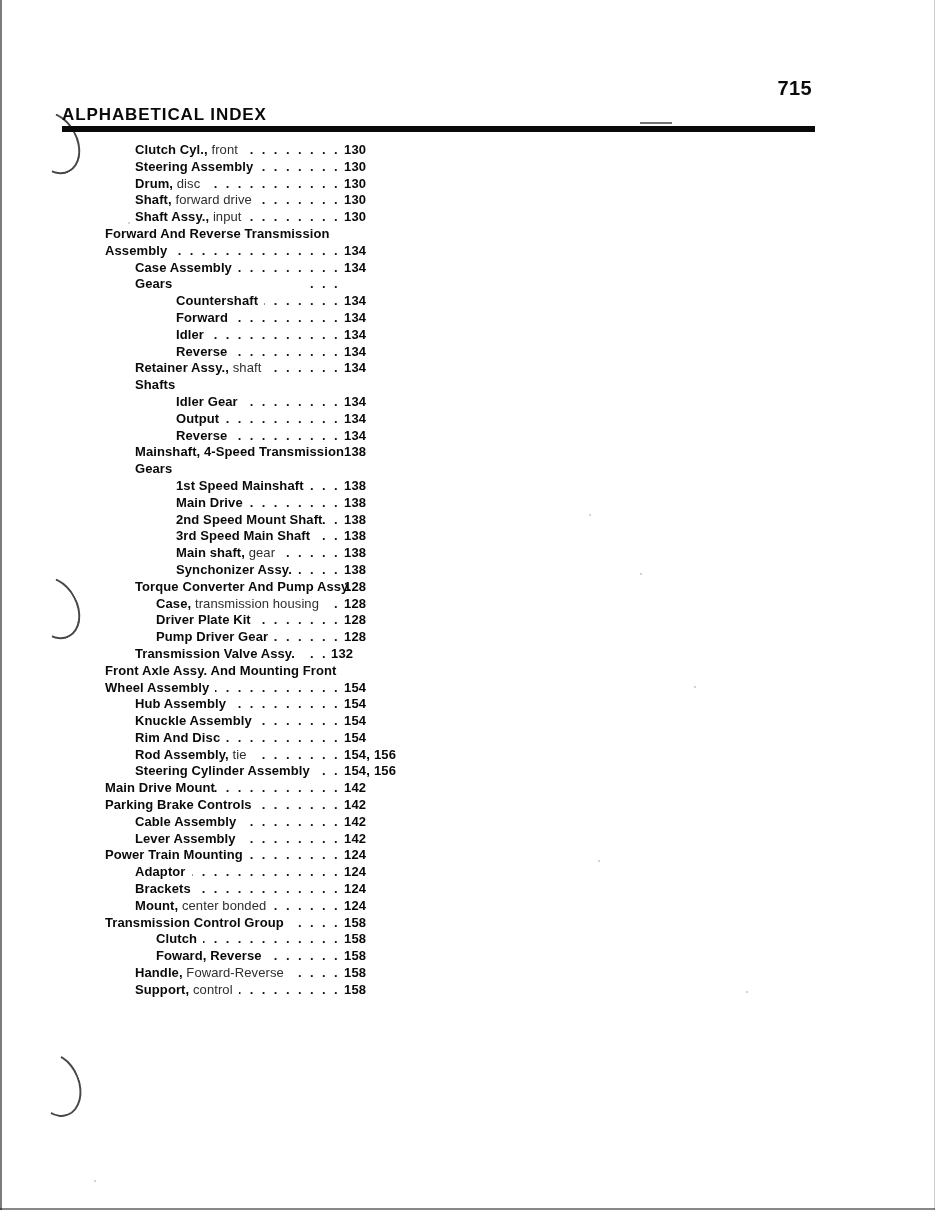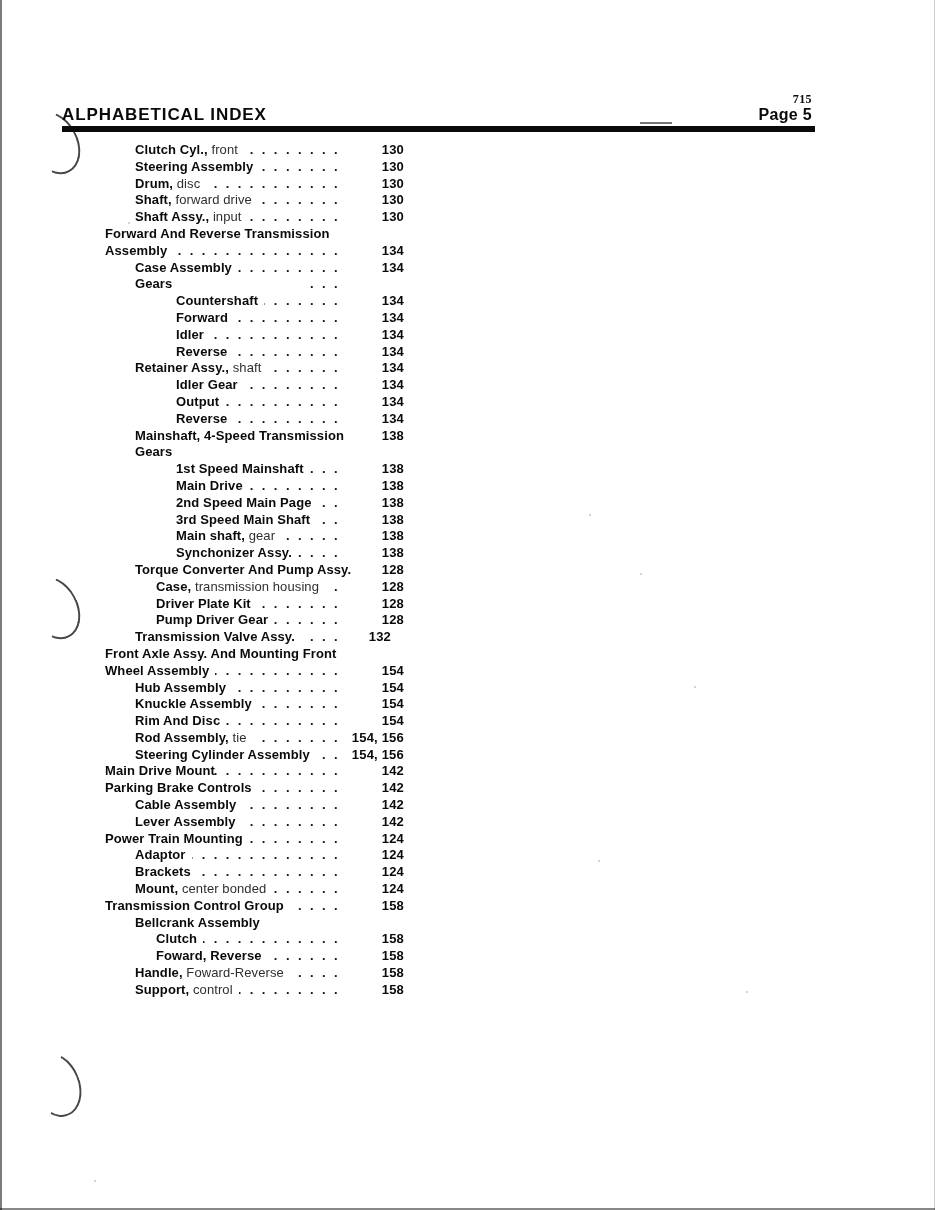--- a/index.html
+++ b/index.html
@@ -51,27 +51,26 @@
     border-top-color: transparent;
     opacity: 0.8;
   }
   .punch.p1 { left: 30px; top: 110px; transform: rotate(-28deg); }
   .punch.p2 { left: 30px; top: 575px; transform: rotate(-28deg); }
   .punch.p3 { left: 32px; top: 1052px; transform: rotate(-22deg); }
 
   
   .header-num {
     position: absolute;
-    left: 0; top: 92px;
+    left: 0; top: 77px;
     width: 812px;
     text-align: right;
-    font-size: 12px;
+    font-size: 20px;
     font-weight: bold;
     letter-spacing: 0.4px;
-    font-family: Liberation Serif, serif;
   }
   .header-pageno {
     position: absolute;
     left: 0; top: 106px;
     width: 812px;
     text-align: right;
     font-size: 16px;
     font-weight: bold;
     letter-spacing: 0.3px;
   }
@@ -126,21 +125,20 @@
     font-weight: bold;
     letter-spacing: 2.4px;
     color: #111;
     text-align: right;
     direction: rtl;
   }
   .pg {
     position: absolute;
     top: 0;
     width: 60px;
-    text-align: right;
     font-weight: bold;
     letter-spacing: 0.2px;
   }
   
   .lv0 .label { left: 105px; text-align: center; }
   .lv1 .label { left: 135px; }
   .lv2 .label { left: 156px; }
   .lv3 .label { left: 176px; }
 
   
@@ -160,21 +158,20 @@
 
   <div class="scan-edge-left"></div>
   <div class="scan-edge-right"></div>
   <div class="scan-edge-bottom"></div>
 
   <div class="punch p1"></div>
   <div class="punch p2"></div>
   <div class="punch p3"></div>
 
   <div class="header-num">715</div>
-  <div class="header-pageno">Page 5</div>
   <div class="header-title">ALPHABETICAL INDEX</div>
   <div class="header-tick"></div>
   <div class="header-rule"></div>
 
   <div class="index" id="index-list">
       <div class="row lv1">
         <span class="label">Clutch Cyl.,<span class="light"> front</span></span>
         <span class="dots" style="left: 244px; width: 96px;">. . . . . . . . . . . . . . . . . . . . . . . . . . . . . . . . . . . . . . . . . . . . . . . . . . . . . . . . . . . . . . . . . . . . . </span>
         <span class="pg" style="left: 344px;">130</span>
       </div>
@@ -233,20 +230,23 @@
       <div class="row lv3">
         <span class="label">Reverse</span>
         <span class="dots" style="left: 233px; width: 107px;">. . . . . . . . . . . . . . . . . . . . . . . . . . . . . . . . . . . . . . . . . . . . . . . . . . . . . . . . . . . . . . . . . . . . . </span>
         <span class="pg" style="left: 344px;">134</span>
       </div>
       <div class="row lv1">
         <span class="label">Retainer Assy.,<span class="light"> shaft</span></span>
         <span class="dots" style="left: 267px; width: 73px;">. . . . . . . . . . . . . . . . . . . . . . . . . . . . . . . . . . . . . . . . . . . . . . . . . . . . . . . . . . . . . . . . . . . . . </span>
         <span class="pg" style="left: 344px;">134</span>
       </div>
+      <div class="row lv1">
+        <span class="label">Shafts</span>
+      </div>
       <div class="row lv3">
         <span class="label">Idler Gear</span>
         <span class="dots" style="left: 244px; width: 96px;">. . . . . . . . . . . . . . . . . . . . . . . . . . . . . . . . . . . . . . . . . . . . . . . . . . . . . . . . . . . . . . . . . . . . . </span>
         <span class="pg" style="left: 344px;">134</span>
       </div>
       <div class="row lv3">
         <span class="label">Output</span>
         <span class="dots" style="left: 225px; width: 115px;">. . . . . . . . . . . . . . . . . . . . . . . . . . . . . . . . . . . . . . . . . . . . . . . . . . . . . . . . . . . . . . . . . . . . . </span>
         <span class="pg" style="left: 344px;">134</span>
       </div>
@@ -267,21 +267,21 @@
         <span class="label">1st Speed Mainshaft</span>
         <span class="dots" style="left: 310px; width: 30px;">. . . . . . . . . . . . . . . . . . . . . . . . . . . . . . . . . . . . . . . . . . . . . . . . . . . . . . . . . . . . . . . . . . . . . </span>
         <span class="pg" style="left: 344px;">138</span>
       </div>
       <div class="row lv3">
         <span class="label">Main Drive</span>
         <span class="dots" style="left: 249px; width: 91px;">. . . . . . . . . . . . . . . . . . . . . . . . . . . . . . . . . . . . . . . . . . . . . . . . . . . . . . . . . . . . . . . . . . . . . </span>
         <span class="pg" style="left: 344px;">138</span>
       </div>
       <div class="row lv3">
-        <span class="label">2nd Speed Main Page</span>
+        <span class="label">2nd Speed Mount Shaft</span>
         <span class="dots" style="left: 319px; width: 21px;">. . . . . . . . . . . . . . . . . . . . . . . . . . . . . . . . . . . . . . . . . . . . . . . . . . . . . . . . . . . . . . . . . . . . . </span>
         <span class="pg" style="left: 344px;">138</span>
       </div>
       <div class="row lv3">
         <span class="label">3rd Speed Main Shaft</span>
         <span class="dots" style="left: 316px; width: 24px;">. . . . . . . . . . . . . . . . . . . . . . . . . . . . . . . . . . . . . . . . . . . . . . . . . . . . . . . . . . . . . . . . . . . . . </span>
         <span class="pg" style="left: 344px;">138</span>
       </div>
       <div class="row lv3">
         <span class="label">Main shaft,<span class="light"> gear</span></span>
@@ -388,23 +388,20 @@
       </div>
       <div class="row lv1">
         <span class="label">Mount,<span class="light"> center bonded</span></span>
         <span class="dots" style="left: 272px; width: 68px;">. . . . . . . . . . . . . . . . . . . . . . . . . . . . . . . . . . . . . . . . . . . . . . . . . . . . . . . . . . . . . . . . . . . . . </span>
         <span class="pg" style="left: 344px;">124</span>
       </div>
       <div class="row lv0">
         <span class="label">Transmission Control Group</span>
         <span class="dots" style="left: 290px; width: 50px;">. . . . . . . . . . . . . . . . . . . . . . . . . . . . . . . . . . . . . . . . . . . . . . . . . . . . . . . . . . . . . . . . . . . . . </span>
         <span class="pg" style="left: 344px;">158</span>
-      </div>
-      <div class="row lv1">
-        <span class="label">Bellcrank Assembly</span>
       </div>
       <div class="row lv2">
         <span class="label">Clutch</span>
         <span class="dots" style="left: 203px; width: 137px;">. . . . . . . . . . . . . . . . . . . . . . . . . . . . . . . . . . . . . . . . . . . . . . . . . . . . . . . . . . . . . . . . . . . . . </span>
         <span class="pg" style="left: 344px;">158</span>
       </div>
       <div class="row lv2">
         <span class="label">Foward, Reverse</span>
         <span class="dots" style="left: 268px; width: 72px;">. . . . . . . . . . . . . . . . . . . . . . . . . . . . . . . . . . . . . . . . . . . . . . . . . . . . . . . . . . . . . . . . . . . . . </span>
         <span class="pg" style="left: 344px;">158</span>

